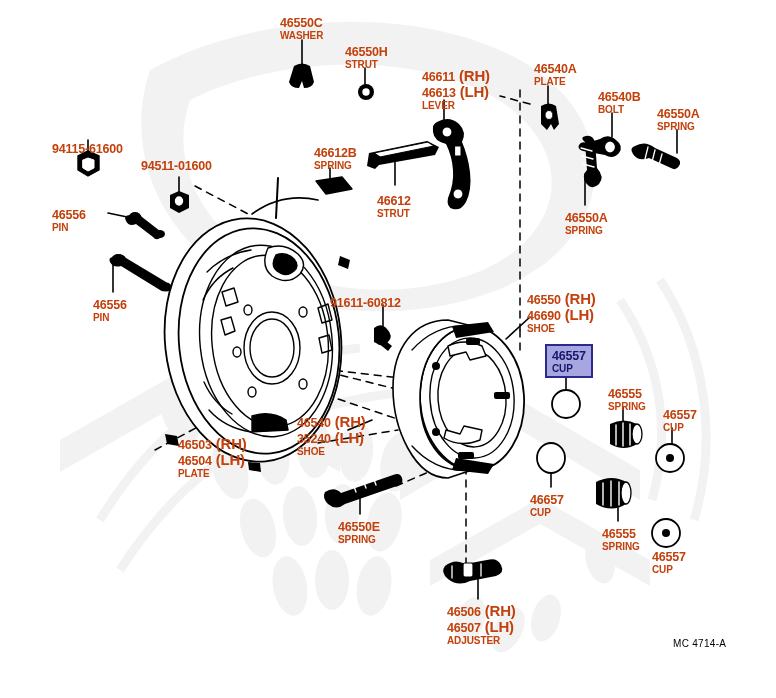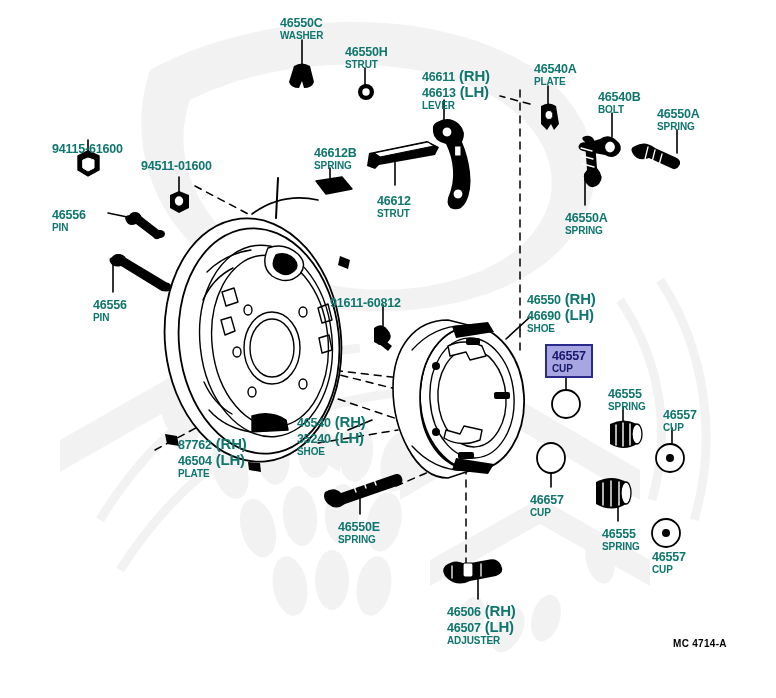--- a/index.html
+++ b/index.html
@@ -30,21 +30,21 @@
   
   #artwork {
     position: absolute;
     left: 0; top: 0;
     width: 776px;
     height: 698px;
   }
   
   .callout {
     position: absolute;
-    color: #0f766e;
+    color: #c2410c;
     line-height: 1.0;
     white-space: nowrap;
     user-select: none;
   }
   .callout .pn {
     font-size: 12.5px;
     font-weight: bold;
     letter-spacing: -0.2px;
   }
   .callout .side {
@@ -67,21 +67,21 @@
     color: #17176b;
     padding: 1px 5px 2px 5px;
     box-sizing: border-box;
   }
   .callout.highlight .pn { color: #17176b; }
   .callout.highlight .desc { color: #17176b; }
   
   #footer-code {
     position: absolute;
     font-size: 10px;
-    font-weight: bold;
+    font-weight: normal;
     color: #000;
     letter-spacing: 0.3px;
     white-space: nowrap;
     padding-left: 28px;
   }
 </style>
 </head>
 <body>
 
 <div id="diagram-root">
@@ -494,21 +494,21 @@
       <div class="callout" style="left: 663px; top: 406px;">
         <span class="row"><span class="pn">46557</span></span>
         <span class="desc">CUP</span>
       </div>
       <div class="callout" style="left: 297px; top: 414px;">
         <span class="row"><span class="pn">46540</span><span class="side"> (RH)</span></span>
         <span class="row"><span class="pn">35240</span><span class="side"> (LH)</span></span>
         <span class="desc">SHOE</span>
       </div>
       <div class="callout" style="left: 178px; top: 436px;">
-        <span class="row"><span class="pn">87762</span><span class="side"> (RH)</span></span>
+        <span class="row"><span class="pn">46503</span><span class="side"> (RH)</span></span>
         <span class="row"><span class="pn">46504</span><span class="side"> (LH)</span></span>
         <span class="desc">PLATE</span>
       </div>
       <div class="callout" style="left: 530px; top: 491px;">
         <span class="row"><span class="pn">46657</span></span>
         <span class="desc">CUP</span>
       </div>
       <div class="callout" style="left: 338px; top: 518px;">
         <span class="row"><span class="pn">46550E</span></span>
         <span class="desc">SPRING</span>

